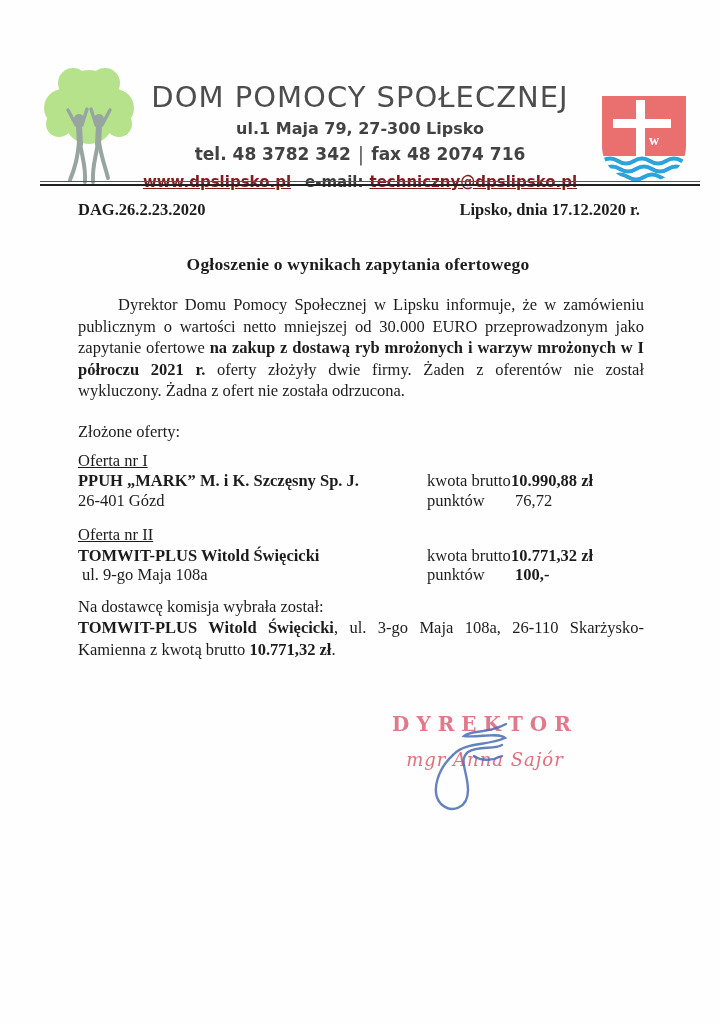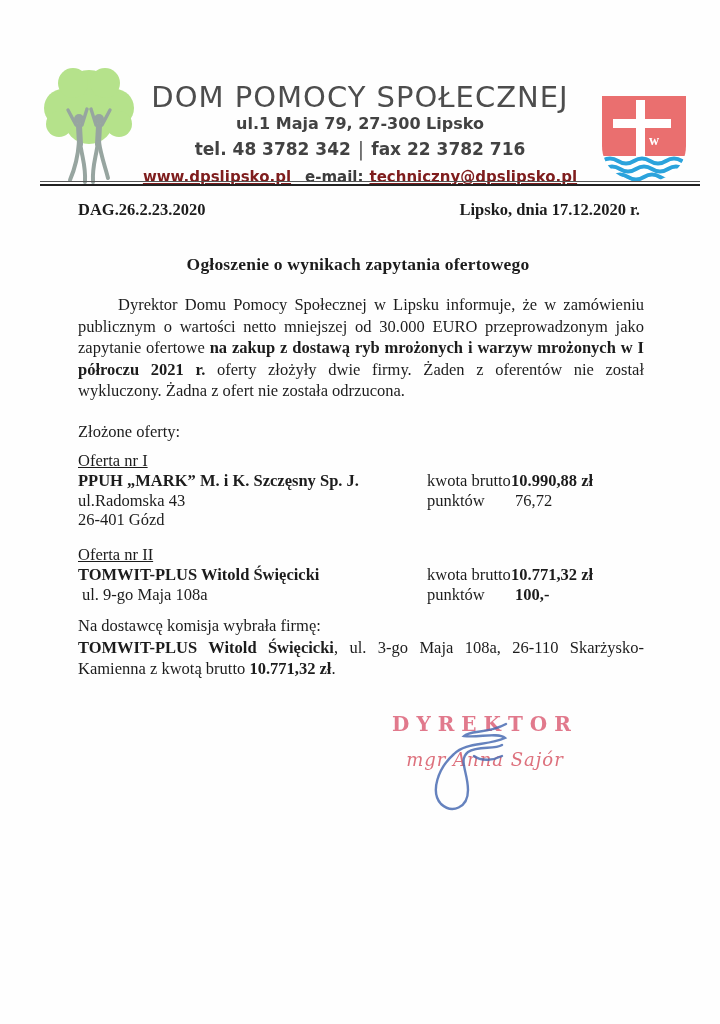--- a/index.html
+++ b/index.html
@@ -16,21 +16,21 @@
   .header{position:relative;height:186px;}
   .logo{position:absolute;left:34px;top:64px;}
   .crest{position:absolute;left:596px;top:94px;}
   .head-center{
     position:absolute;left:130px;top:80px;width:460px;
     text-align:center;
     font-family:"DejaVu Sans","Liberation Sans",sans-serif;
     color:#424242;
   }
   .org-name{font-size:29px;font-weight:400;letter-spacing:1px;margin:0;color:#4d4d4d;white-space:nowrap;}
-  .org-address{font-size:16px;font-weight:700;}
+  .org-address{font-size:16px;font-weight:700;margin-top:5px;}
   .org-tel{font-size:17px;font-weight:700;margin-top:5px;}
   .tel-sep{font-weight:400;color:#555;padding:0 7px;font-size:19px;vertical-align:-1px;}
   .org-links{font-size:15px;font-weight:700;margin-top:8px;}
   .link{color:#7f1d1d;text-decoration:underline;cursor:pointer;}
   .email-label{color:#3c3c3c;padding:0 6px 0 14px;}
   .header-divider{
     position:absolute;left:40px;right:20px;bottom:0;
     height:2px;border-top:1px solid #555;border-bottom:2px solid #222;
   }
   
@@ -121,21 +121,21 @@
           <path d="M64,78 C62,94 58,102 59,118" stroke-width="4"></path>
           <path d="M65,78 C67,92 71,102 74,114" stroke-width="4"></path>
         </g>
       </svg>
     </span>
 
     <div class="head-center">
       <div class="org-name">DOM POMOCY SPOŁECZNEJ</div>
       <div class="org-address">ul.1 Maja 79, 27-300 Lipsko</div>
       <div class="org-tel">
-        <span>tel. 48 3782 342</span><span class="tel-sep">|</span><span>fax 22 3782 716</span>
+        <span>tel. 48 3782 342</span><span class="tel-sep">|</span><span>fax 48 2074 716</span>
       </div>
       <div class="org-links">
         <span class="link">www.dpslipsko.pl</span><span class="email-label">e-mail:</span><span class="link">techniczny@dpslipsko.pl</span>
       </div>
     </div>
 
     <span class="crest">
       <svg width="96" height="92" viewBox="0 0 96 92">
         <defs>
           <clipPath id="shieldClip">
@@ -169,21 +169,20 @@
 
   <p class="intro-p"><span>Dyrektor Domu Pomocy Społecznej w Lipsku informuje, że w zamówieniu publicznym o wartości netto mniejszej od 30.000 EURO przeprowadzonym jako zapytanie ofertowe </span><span class="bold">na zakup z dostawą ryb mrożonych i warzyw mrożonych w I półroczu 2021 r.</span><span> oferty złożyły dwie firmy. Żaden z oferentów nie został wykluczony. Żadna z ofert nie została odrzucona.</span></p>
 
   <div class="offers-label">Złożone oferty:</div>
 
   <div class="offer">
     <div class="offer-heading">Oferta nr I</div>
     <div class="offer-cols">
       <div class="offer-left">
         <div class="company">PPUH „MARK” M. i K. Szczęsny Sp. J.</div>
-        <div>ul.Radomska 43</div>
         <div>26-401 Gózd</div>
       </div>
       <div>
         <div>
           <span class="kv-label">kwota brutto</span><span class="kv-val">10.990,88 zł</span>
         </div>
         <div>
           <span class="kv-label">punktów</span><span class="pv pv-normal">76,72</span>
         </div>
       </div>
@@ -202,21 +201,21 @@
           <span class="kv-label">kwota brutto</span><span class="kv-val">10.771,32 zł</span>
         </div>
         <div>
           <span class="kv-label">punktów</span><span class="pv pv-bold">100,-</span>
         </div>
       </div>
     </div>
   </div>
 
   <div class="decision">
-    <div>Na dostawcę komisja wybrała firmę:</div>
+    <div>Na dostawcę komisja wybrała został:</div>
     <p class="decision-p"><span class="bold">TOMWIT-PLUS Witold Święcicki</span><span>, ul. 3-go Maja 108a, 26-110 Skarżysko-Kamienna z kwotą brutto </span><span class="bold">10.771,32 zł</span><span>.</span></p>
   </div>
 
   <div class="signature">
     <div class="stamp-title">DYREKTOR</div>
     <div class="stamp-name">mgr Anna Sajór</div>
     <span class="ink">
       <svg width="150" height="100" viewBox="0 0 150 100">
         <g stroke="#4a6cb3" stroke-width="2.4" fill="none" stroke-linecap="round" stroke-opacity="0.85">
           <path d="M98,10 C80,20 62,16 56,22 C70,24 90,18 97,24 C78,32 58,28 46,40 C30,54 22,78 33,90 C44,100 60,94 60,76 C60,58 50,46 60,38 C70,31 86,36 94,31"></path>

